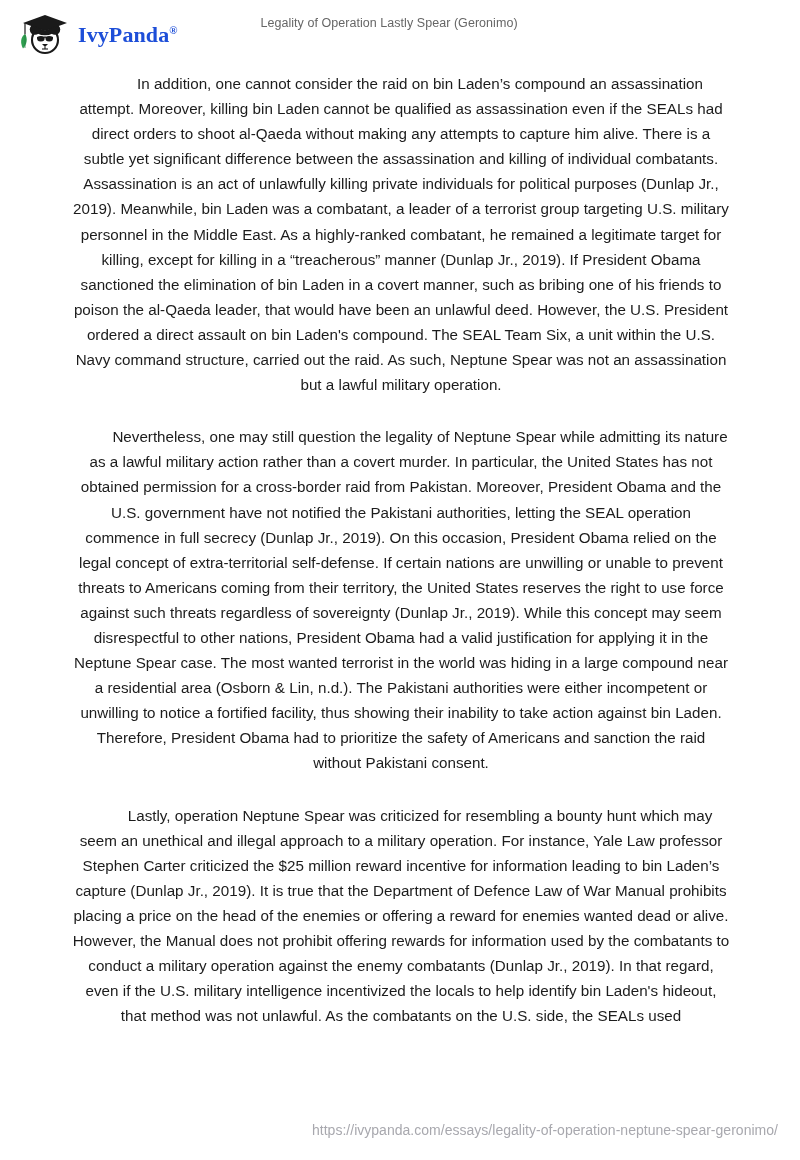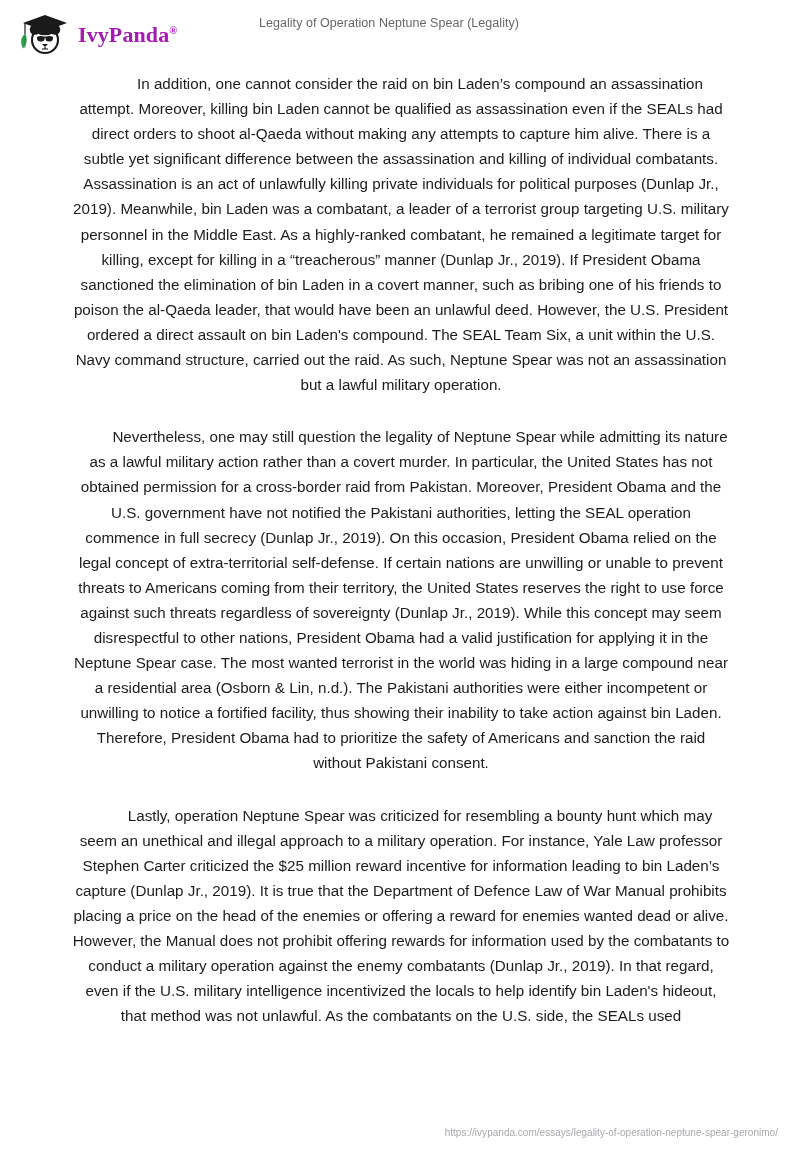--- a/index.html
+++ b/index.html
@@ -44,21 +44,21 @@
   .brand-logo {
     width: 52px;
     height: 44px;
     display: block;
   }
 
   .brand-name {
     font-family: "Liberation Serif", serif;
     font-weight: bold;
     font-size: 22px;
-    color: #a21caf;
+    color: #1d4ed8;
     letter-spacing: 0.1px;
     line-height: 1;
     position: relative;
     top: 1px;
     text-align: center;
   }
   .brand-name .reg {
     font-size: 11px;
     vertical-align: super;
     line-height: 0;
@@ -103,21 +103,21 @@
     left: 0;
     bottom: 0;
     width: 800px;
     height: 60px;
   }
 
   .footer-url {
     position: absolute;
     right: 22px;
     bottom: 22px;
-    font-size: 10px;
+    font-size: 14px;
     color: #a8a8ae;
     letter-spacing: 0.02px;
     white-space: nowrap;
     text-decoration: none;
   }
 </style>
 </head>
 <body>
 
 <div class="page">
@@ -144,21 +144,21 @@
         <path d="M50 64 h12 l-4 4 h-4 Z" fill="#1a1a1a"></path>
         <path d="M56 68 L56 74" stroke="#1a1a1a" stroke-width="2.2"></path>
         <path d="M50 74 h12" stroke="#1a1a1a" stroke-width="2.2"></path>
 
         <path d="M56 6 L100 22 L56 38 L12 22 Z" fill="#1a1a1a"></path>
         <path d="M36 29 L36 41 q20 11 40 0 L76 29 L56 37 Z" fill="#1a1a1a"></path>
       </svg>
       <span class="brand-name"><span>IvyPanda</span><span class="reg">®</span></span>
     </div>
 
-    <div class="header-title">Legality of Operation Neptune Spear (Legality)</div>
+    <div class="header-title">Legality of Operation Lastly Spear (Geronimo)</div>
 
   </div>
 
   <div class="content">
     <p class="para">In addition, one cannot consider the raid on bin Laden’s compound an assassination attempt. Moreover, killing bin Laden cannot be qualified as assassination even if the SEALs had direct orders to shoot al-Qaeda without making any attempts to capture him alive. There is a subtle yet significant difference between the assassination and killing of individual combatants. Assassination is an act of unlawfully killing private individuals for political purposes (Dunlap Jr., 2019). Meanwhile, bin Laden was a combatant, a leader of a terrorist group targeting U.S. military personnel in the Middle East. As a highly-ranked combatant, he remained a legitimate target for killing, except for killing in a “treacherous” manner (Dunlap Jr., 2019). If President Obama sanctioned the elimination of bin Laden in a covert manner, such as bribing one of his friends to poison the al-Qaeda leader, that would have been an unlawful deed. However, the U.S. President ordered a direct assault on bin Laden's compound. The SEAL Team Six, a unit within the U.S. Navy command structure, carried out the raid. As such, Neptune Spear was not an assassination but a lawful military operation.</p>
     <p class="para">Nevertheless, one may still question the legality of Neptune Spear while admitting its nature as a lawful military action rather than a covert murder. In particular, the United States has not obtained permission for a cross-border raid from Pakistan. Moreover, President Obama and the U.S. government have not notified the Pakistani authorities, letting the SEAL operation commence in full secrecy (Dunlap Jr., 2019). On this occasion, President Obama relied on the legal concept of extra-territorial self-defense. If certain nations are unwilling or unable to prevent threats to Americans coming from their territory, the United States reserves the right to use force against such threats regardless of sovereignty (Dunlap Jr., 2019). While this concept may seem disrespectful to other nations, President Obama had a valid justification for applying it in the Neptune Spear case. The most wanted terrorist in the world was hiding in a large compound near a residential area (Osborn &amp; Lin, n.d.). The Pakistani authorities were either incompetent or unwilling to notice a fortified facility, thus showing their inability to take action against bin Laden. Therefore, President Obama had to prioritize the safety of Americans and sanction the raid without Pakistani consent.</p>
     <p class="para">Lastly, operation Neptune Spear was criticized for resembling a bounty hunt which may seem an unethical and illegal approach to a military operation. For instance, Yale Law professor Stephen Carter criticized the $25 million reward incentive for information leading to bin Laden’s capture (Dunlap Jr., 2019). It is true that the Department of Defence Law of War Manual prohibits placing a price on the head of the enemies or offering a reward for enemies wanted dead or alive. However, the Manual does not prohibit offering rewards for information used by the combatants to conduct a military operation against the enemy combatants (Dunlap Jr., 2019). In that regard, even if the U.S. military intelligence incentivized the locals to help identify bin Laden's hideout, that method was not unlawful. As the combatants on the U.S. side, the SEALs used</p>
   </div>
 
   <div class="page-footer">

